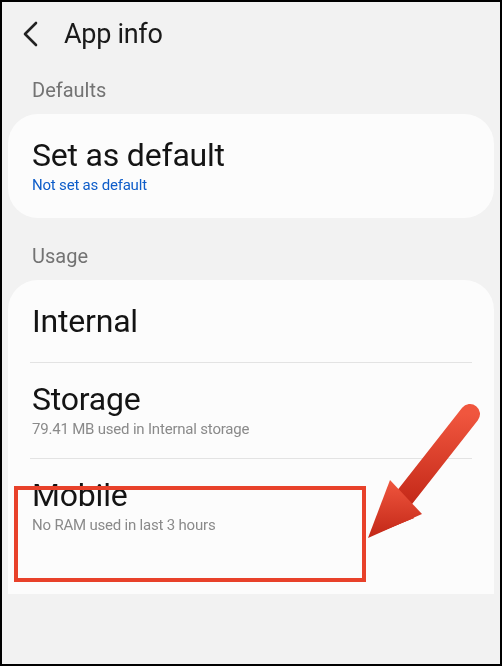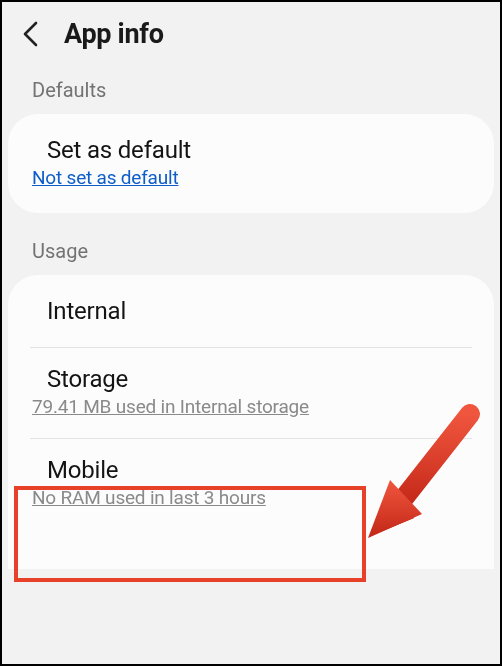--- a/index.html
+++ b/index.html
@@ -25,21 +25,21 @@
     .header {
       display: flex;
       align-items: center;
       padding: 10px 18px 22px 18px;
     }
     .back-icon svg { display: block; }
     .header-title {
       font-size: 27px;
       color: #1a1a1a;
       margin-left: 22px;
-      font-weight: 700;
+      font-weight: 400;
       letter-spacing: -0.3px;
     }
     .section-header {
       font-size: 20px;
       color: #737373;
       padding: 6px 30px 12px 30px;
     }
     .card {
       background: #fcfcfc;
       border-radius: 30px;
@@ -53,32 +53,30 @@
     .row + .row::before {
       content: "";
       position: absolute;
       top: 0;
       left: 22px;
       right: 22px;
       height: 1px;
       background: #e3e3e3;
     }
     .row-title {
-      font-size: 24px;
+      font-size: 32px;
       color: #141414;
       font-weight: 400;
       letter-spacing: -0.2px;
       margin-bottom: 2px;
-      margin-left: 15px;
     }
     .row-sub {
-      font-size: 19px;
+      font-size: 15px;
       color: #8a8a8a;
       letter-spacing: -0.2px;
-      text-decoration: underline;
     }
     .row-sub.link { color: #0e5dc9; }
     .card.cutoff {
       border-bottom-left-radius: 0;
       border-bottom-right-radius: 0;
       margin-bottom: 0;
       padding-bottom: 40px;
     }
     
     .highlight {

